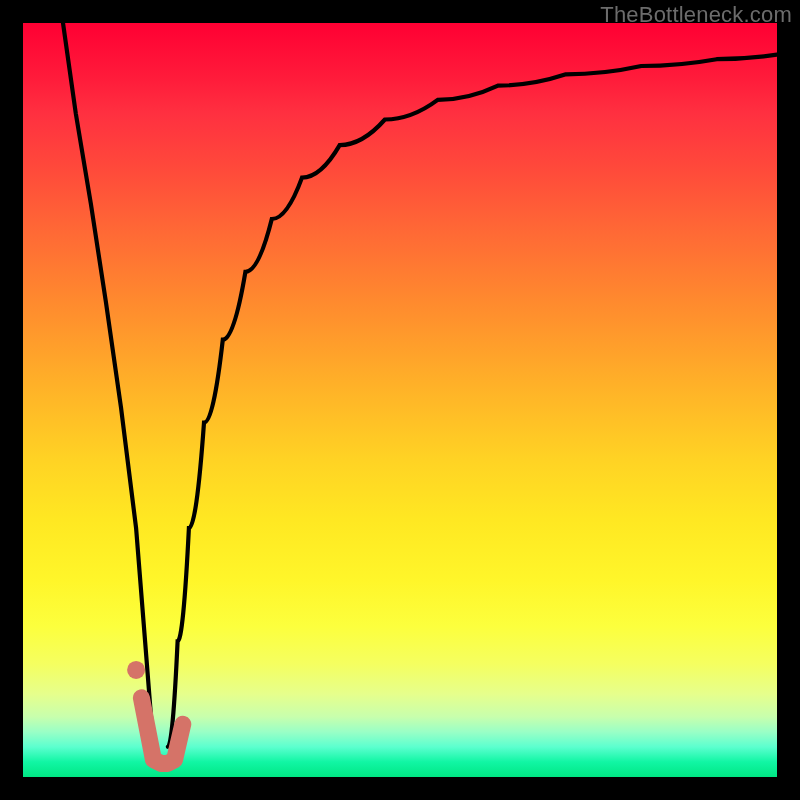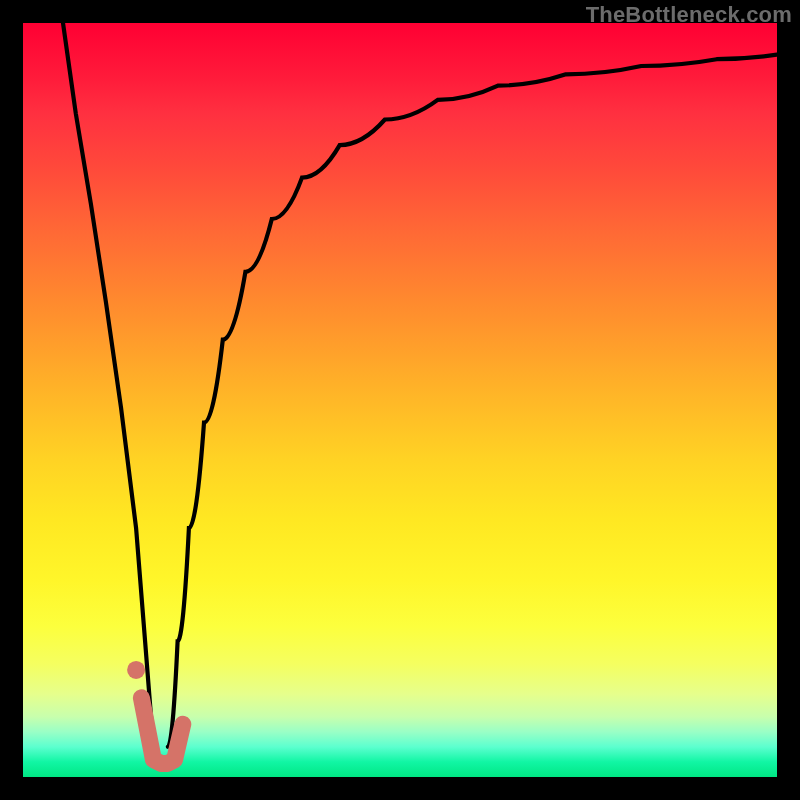--- a/index.html
+++ b/index.html
@@ -50,21 +50,21 @@
     width: 754px;
     height: 754px;
     overflow: visible;
   }
   .watermark {
     position: absolute;
     top: 2px;
     right: 8px;
     color: #6c6c6c;
     font-size: 22px;
-    font-weight: 700;
+    font-weight: 400;
     letter-spacing: 0.2px;
     user-select: none;
   }
 </style>
 </head>
 <body>
 
 <div class="frame">
   <div class="gradient"></div>
   <svg class="curves" viewBox="0 0 754 754" preserveAspectRatio="none">

